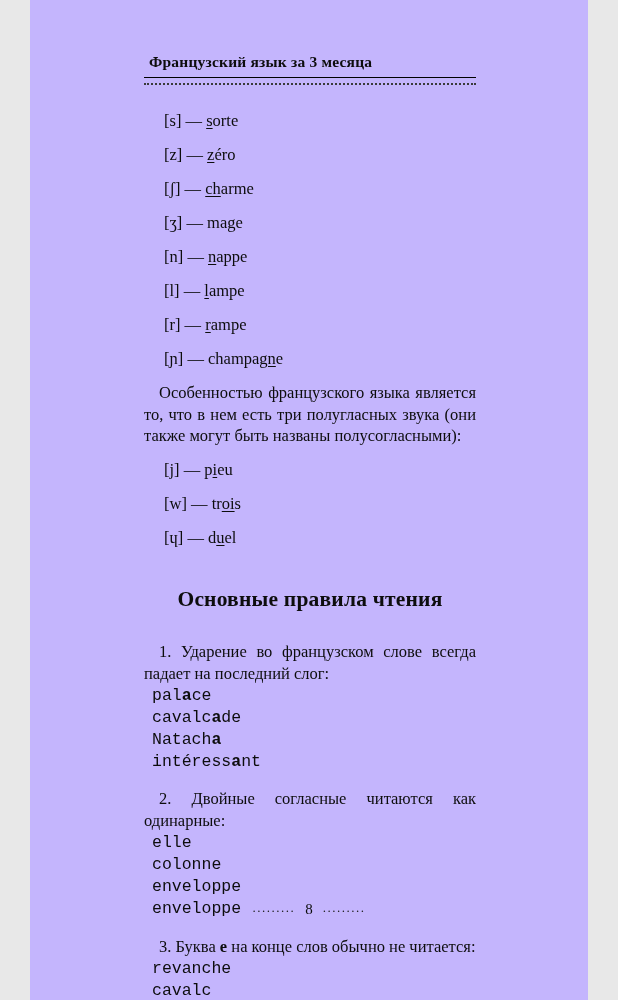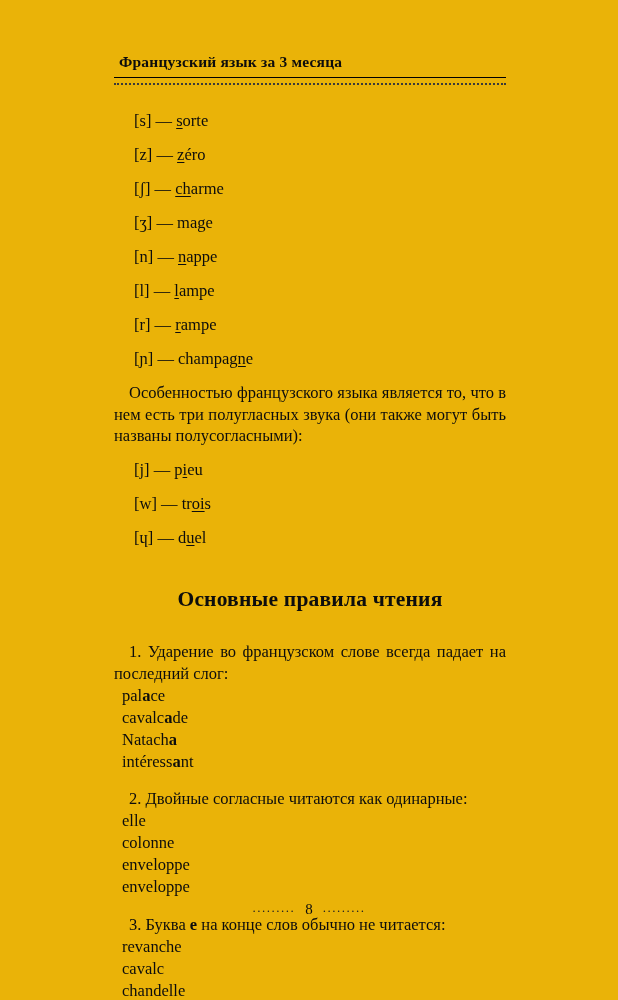--- a/index.html
+++ b/index.html
@@ -1,20 +1,20 @@
 <!DOCTYPE html>
 <html><head>
 <meta charset="utf-8">
 <style>
   * { box-sizing: border-box; }
   html, body { margin: 0; padding: 0; background: #e8e8e8; }
   .page {
-    width: 618px; height: 1000px;
+    width: 558px; height: 1000px;
     margin: 0 auto;
-    background: #eab308;
+    background: #c4b5fd;
     position: relative;
     font-family: "Liberation Serif", "DejaVu Serif", serif;
     font-size: 16.5px;
     line-height: 1.33;
     color: #0d0d0d;
     overflow: hidden;
   }
   .content { padding: 52px 112px 0 114px; }
 
   .running-header {
@@ -47,21 +47,21 @@
   }
 
   .rule-text {
     margin: 0;
     text-indent: 15px;
     text-align: justify;
   }
   .rule-block { margin-top: 16px; }
   .rule-block.first { margin-top: 0; }
   .word-list { margin: 0 0 0 8px; }
-  .word-line { margin: 0; }
+  .word-line { margin: 0; font-family: Liberation Mono, monospace; }
 
   .footer {
     position: absolute;
     left: 0; right: 0;
     bottom: 80px;
     text-align: center;
     font-size: 15px;
   }
   .footer .dots {
     font-size: 13px;

